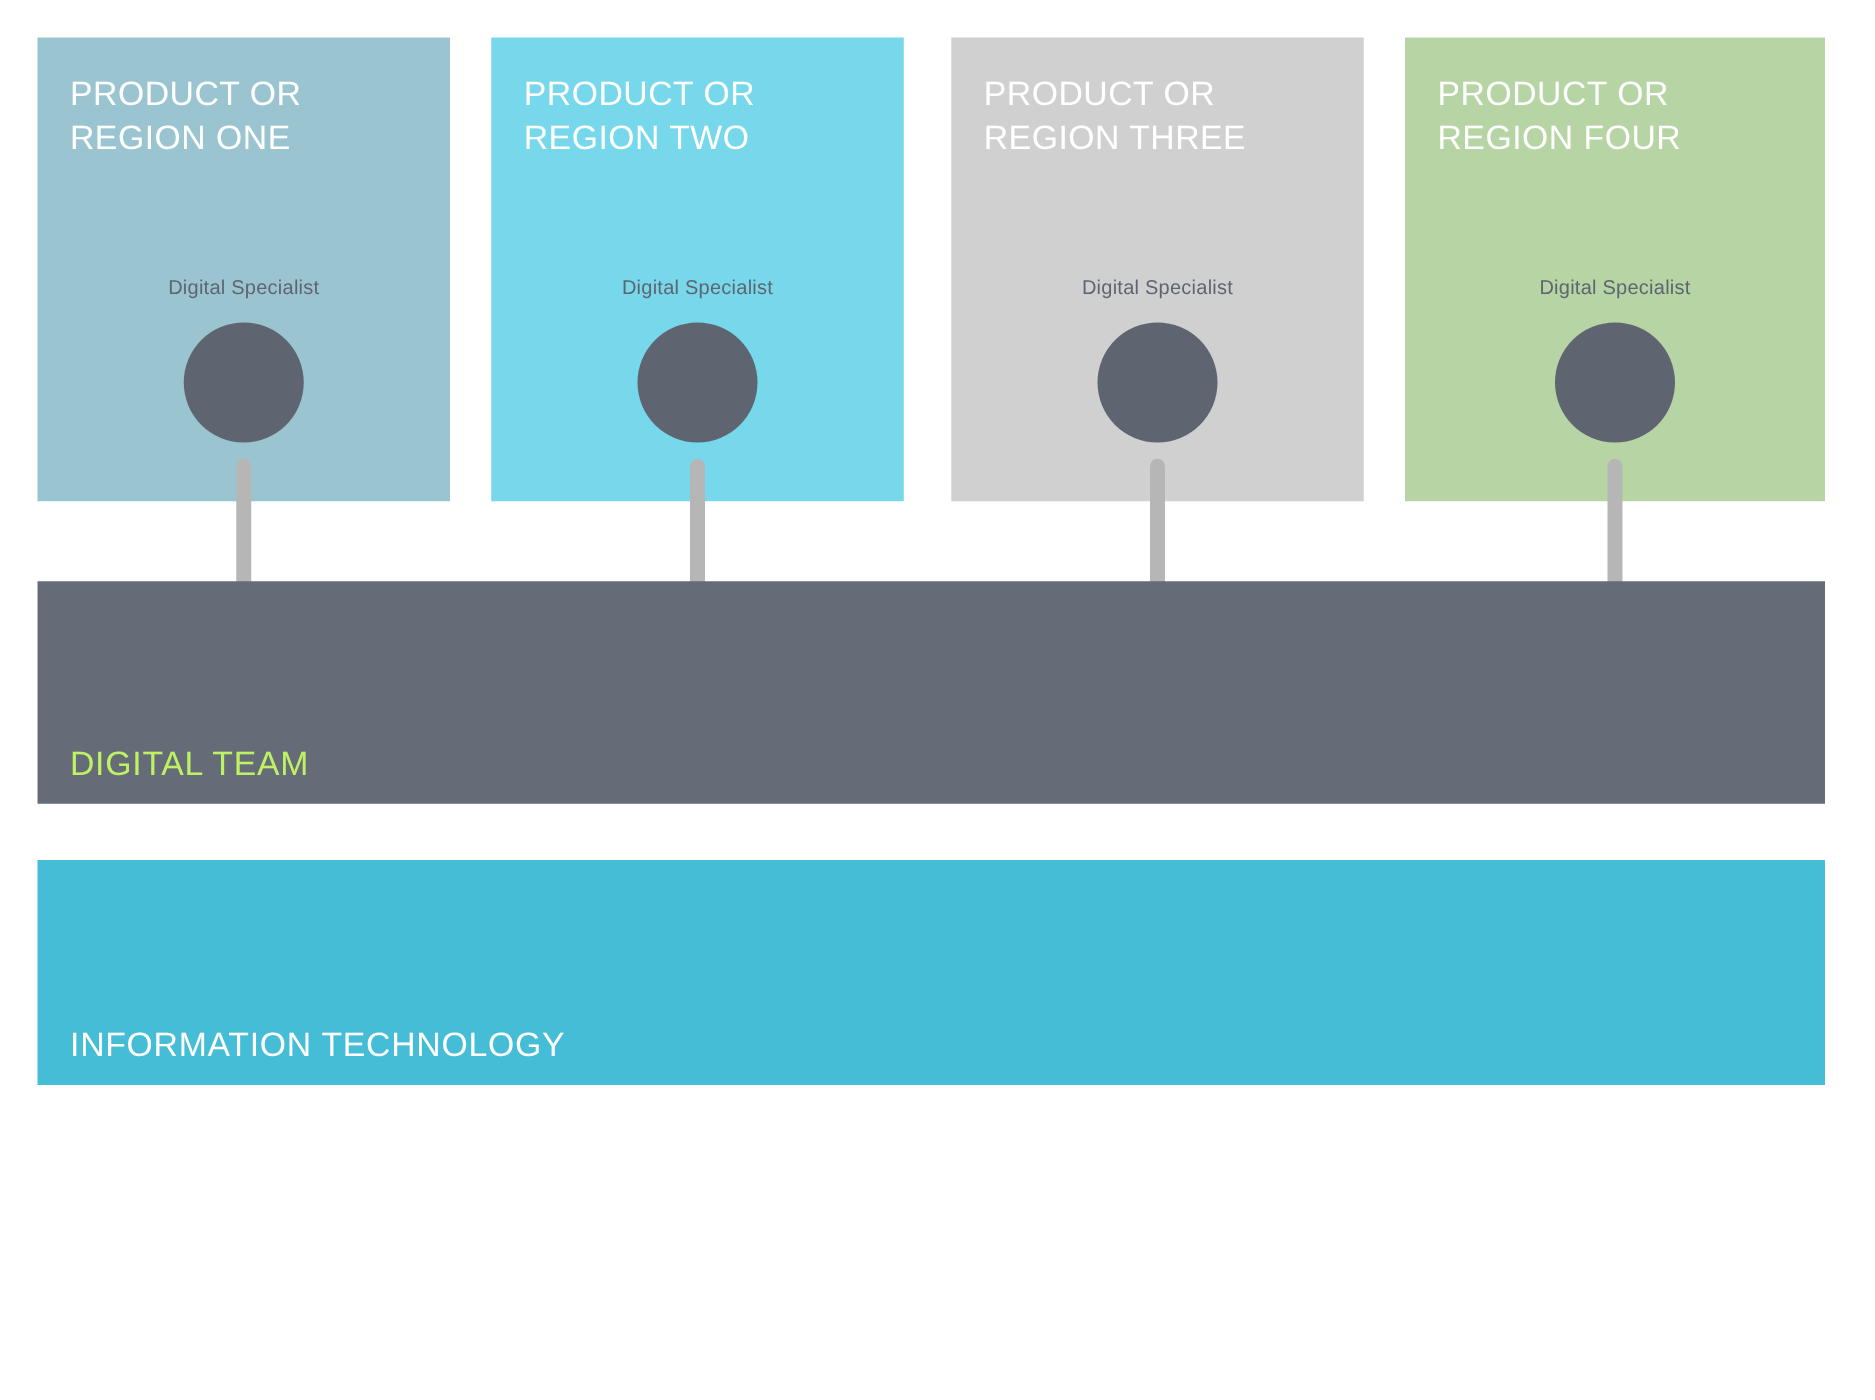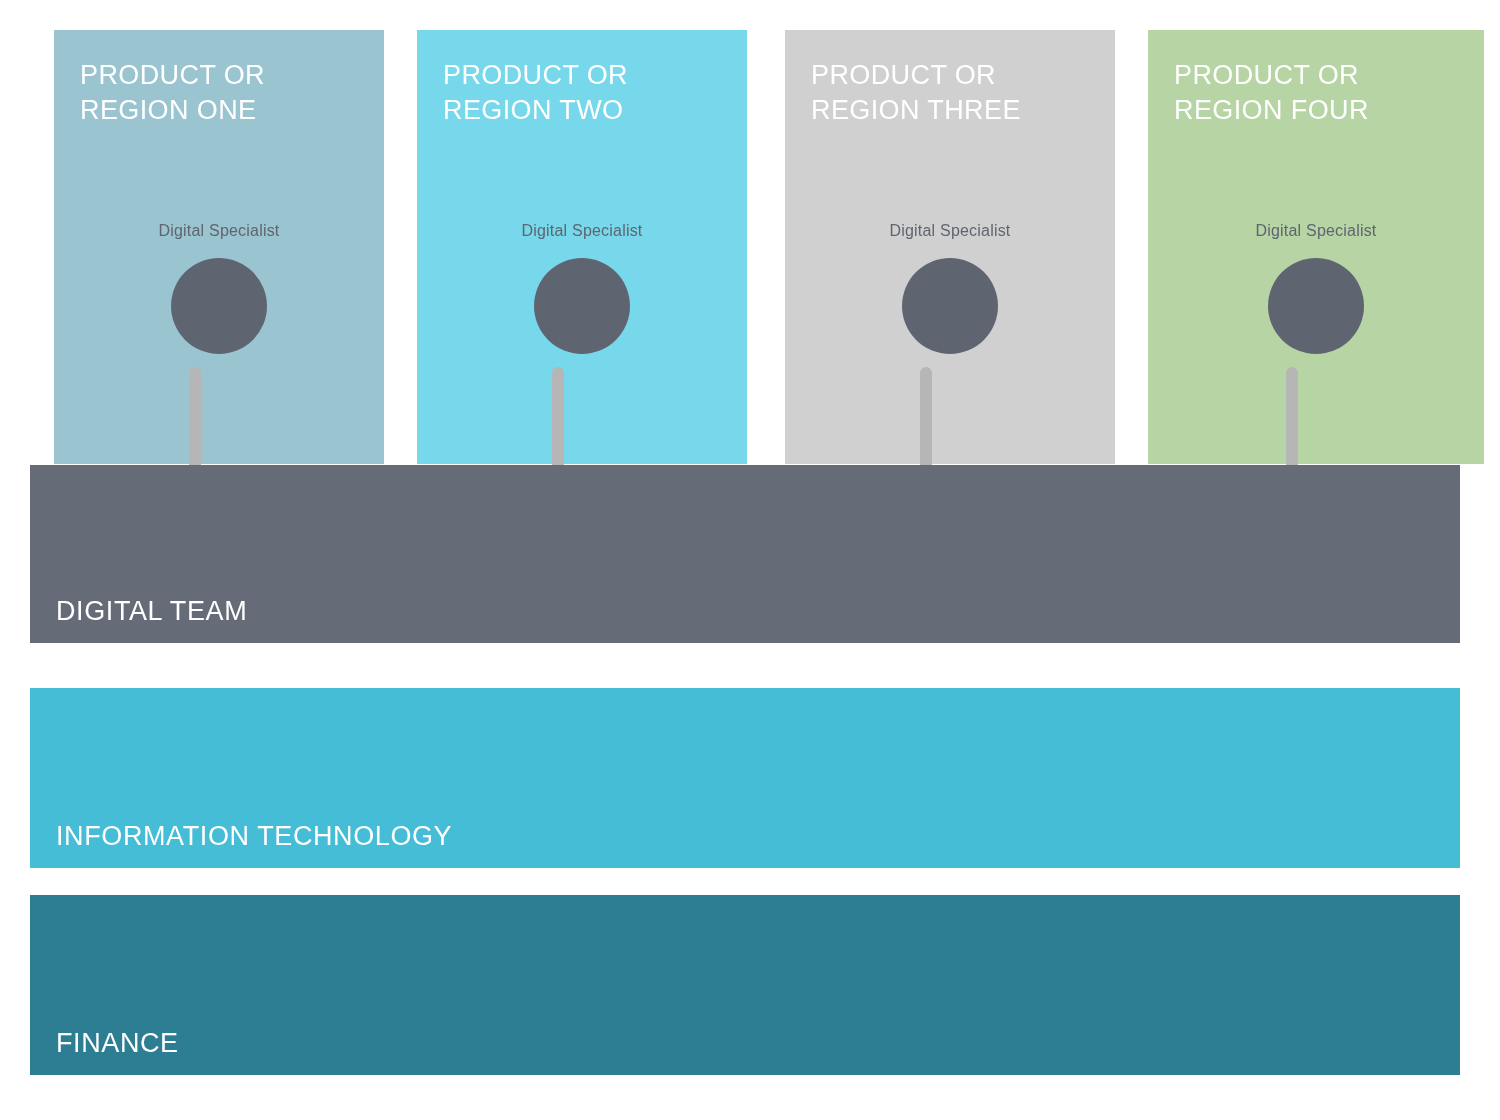--- a/index.html
+++ b/index.html
@@ -17,23 +17,22 @@
     position: relative;
     width: 1500px;
     height: 1120px;
     background: #ffffff;
   }
 
   
   .column {
     position: absolute;
     top: 30px;
-    height: 434px;
+    height: 371px;
     box-sizing: border-box;
-    margin-left: 24px;
   }
   .column-title {
     position: absolute;
     left: 26px;
     top: 28px;
     color: #ffffff;
     font-size: 27px;
     font-weight: 300;
     line-height: 35px;
     letter-spacing: 0.4px;
@@ -137,24 +136,21 @@
       <path class="arrow-path" d="M18 7 a6 6 0 0 1 12 0 L30 112 L45 112 C38 112 33 118 24 151 C15 118 10 112 3 112 L18 112 Z" fill="#b6b6b6"></path>
     </svg>
   </div>
   <div class="arrow" id="arrow-3" style="left: 1268px;">
     <svg width="48" height="158" viewBox="0 0 48 158" xmlns="http://www.w3.org/2000/svg">
       <path class="arrow-path" d="M18 7 a6 6 0 0 1 12 0 L30 112 L45 112 C38 112 33 118 24 151 C15 118 10 112 3 112 L18 112 Z" fill="#b6b6b6"></path>
     </svg>
   </div>
 
   <div class="bar" id="bar-digital-team" style="background: rgb(101, 107, 119);">
-    <div class="bar-label" style="color: #ffffff;">DIGITAL TEAM</div>
+    <div class="bar-label" style="color: #bef264;">DIGITAL TEAM</div>
   </div>
 
   <div class="bar" id="bar-it" style="background: rgb(69, 189, 214);">
     <div class="bar-label" style="color: rgb(255, 255, 255);">INFORMATION TECHNOLOGY</div>
   </div>
 
-  <div class="bar" id="bar-finance" style="background: rgb(45, 126, 146);">
-    <div class="bar-label" style="color: rgb(255, 255, 255);">FINANCE</div>
-  </div>
 
 </div>
 
 </body></html>

